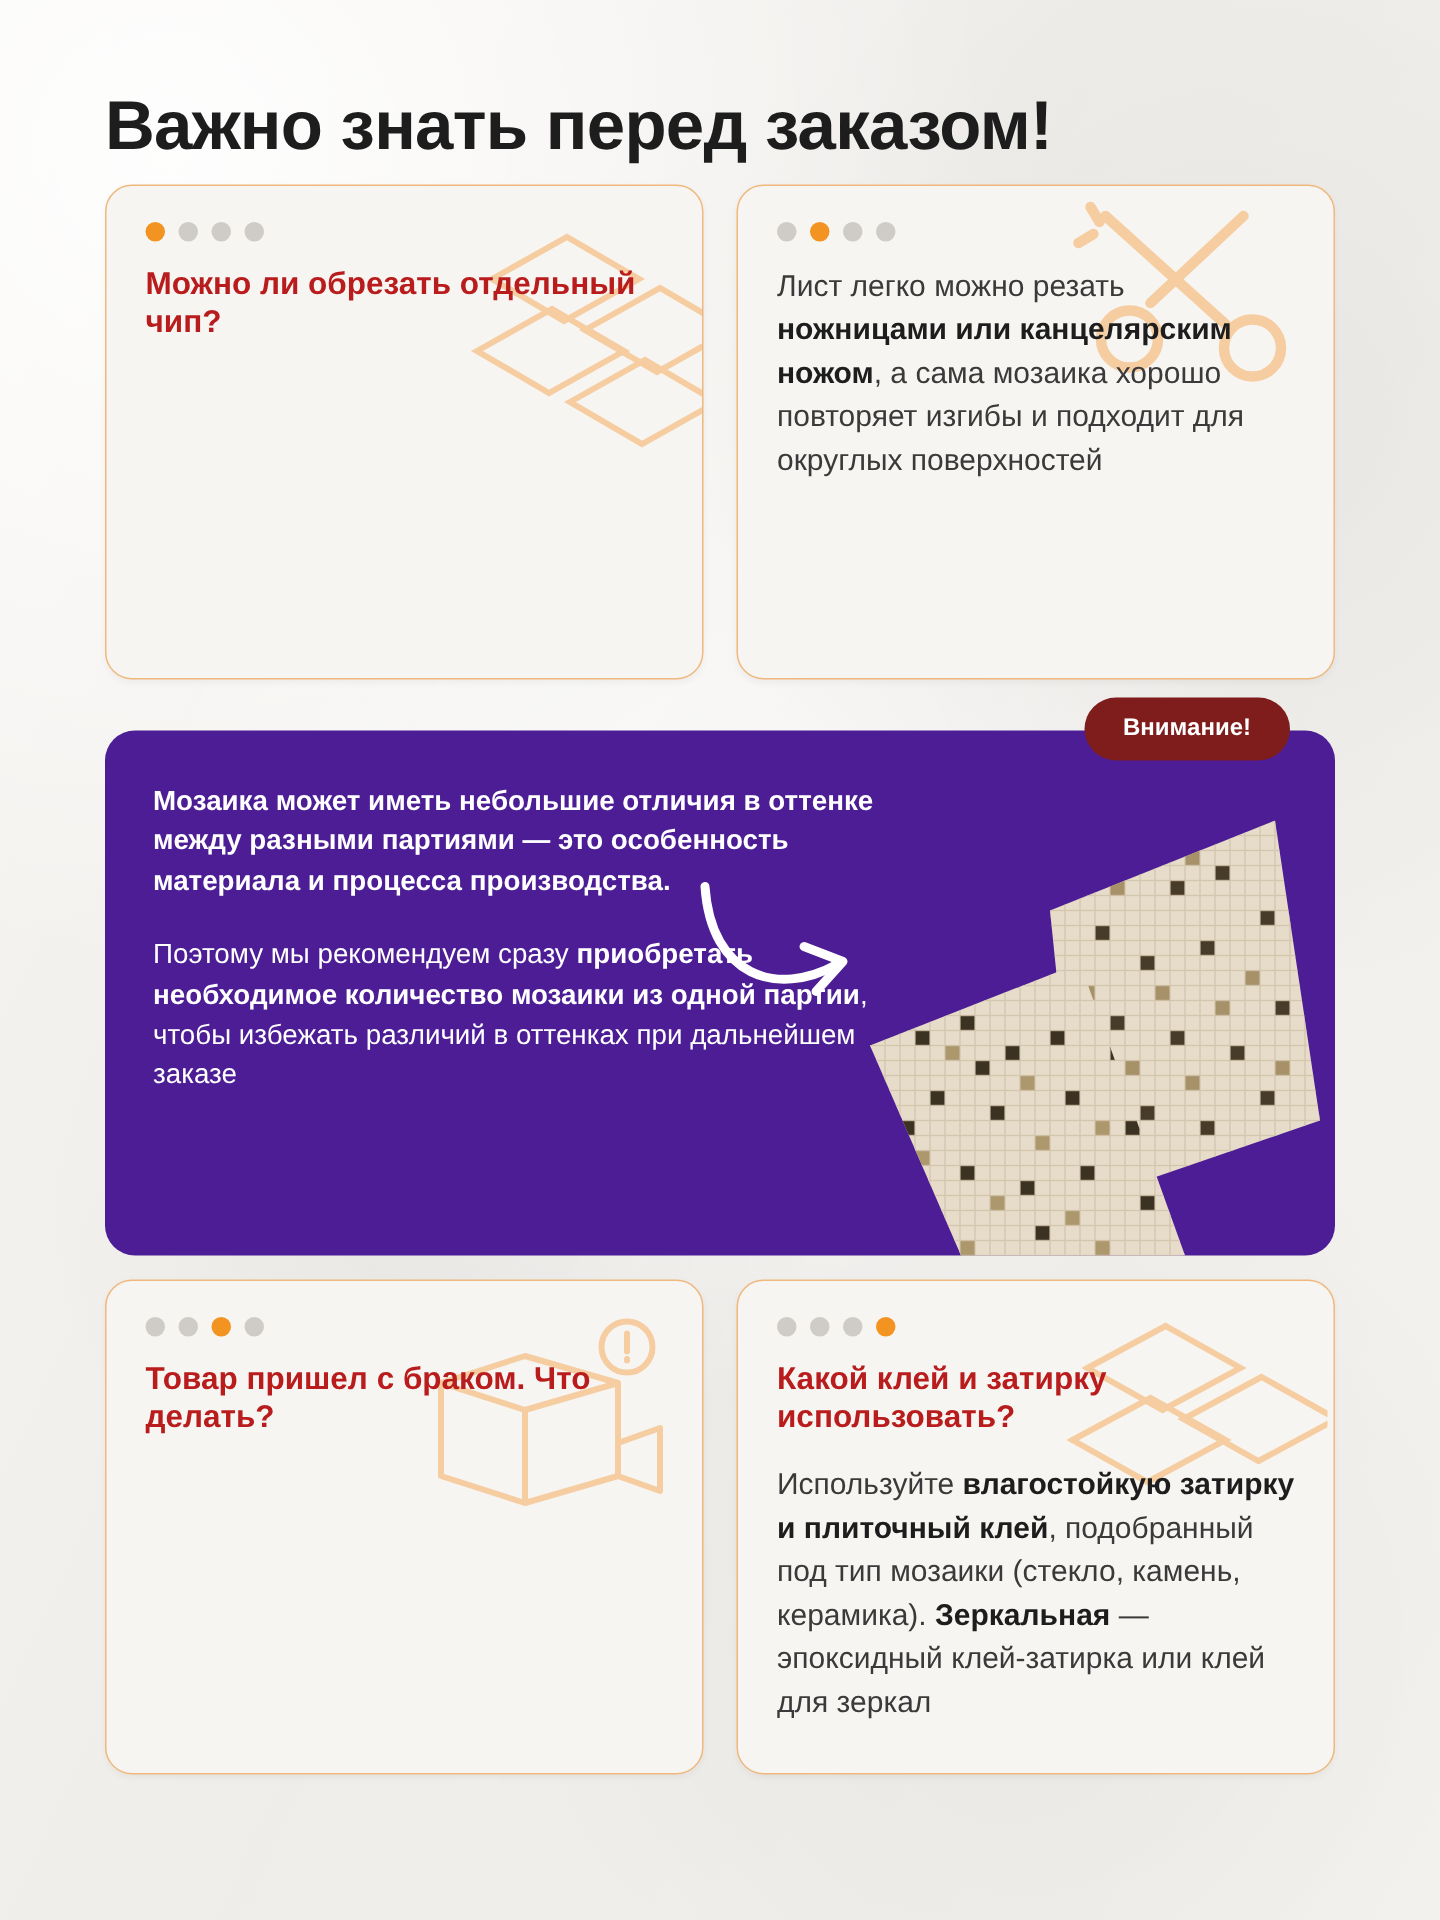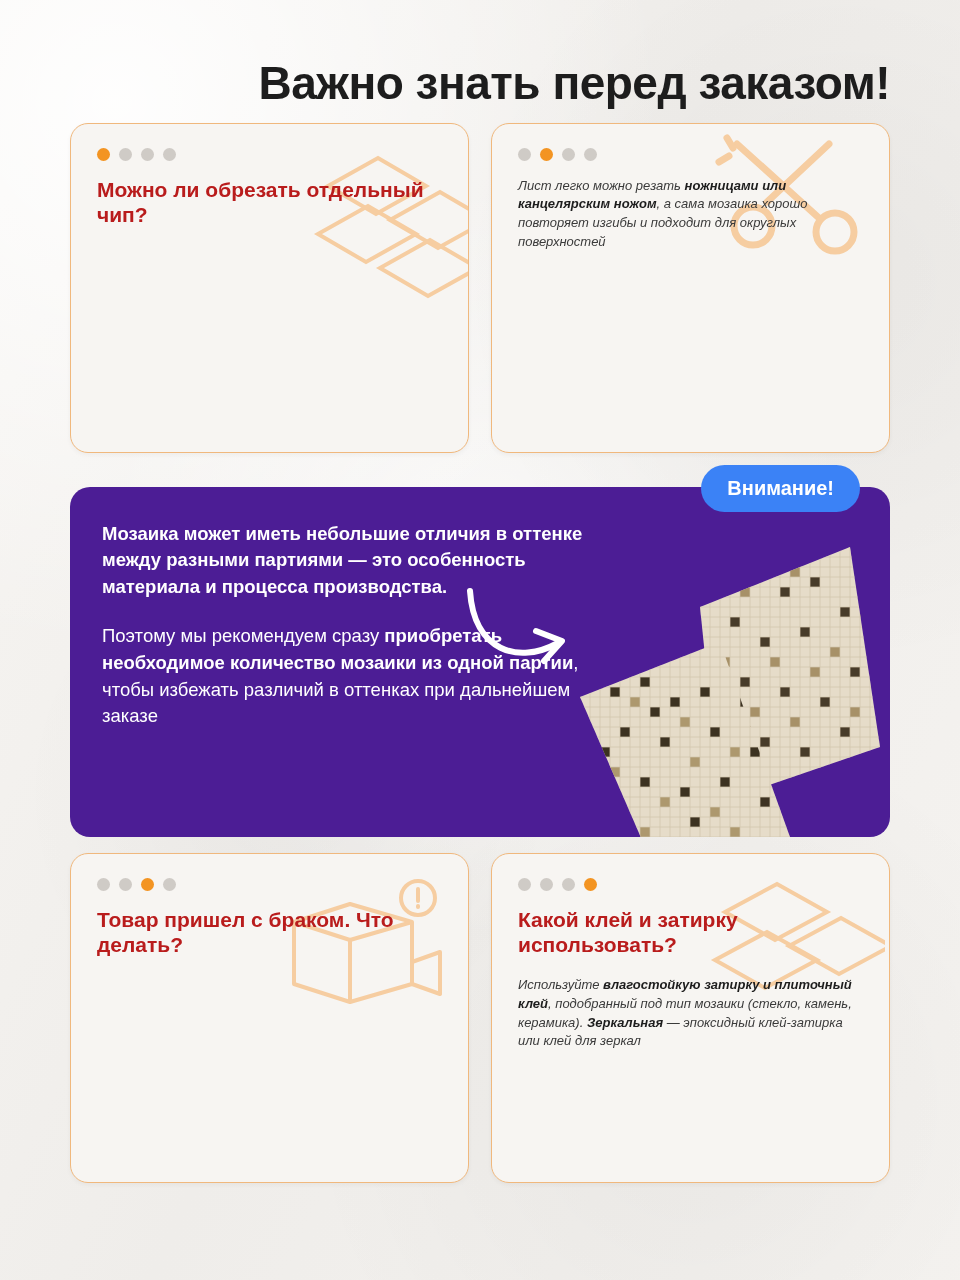--- a/index.html
+++ b/index.html
@@ -33,21 +33,21 @@
   .page {
     position: relative;
     z-index: 1;
     width: 960px;
     height: 1280px;
     padding: 0 70px;
   }
 
   
   .title {
-    text-align: right;
+    text-align: left;
     font-size: 46px;
     font-weight: bold;
     color: #1d1d1d;
     letter-spacing: -0.5px;
     padding-top: 58px;
     padding-bottom: 14px;
     line-height: 1.1;
   }
 
   
@@ -87,24 +87,23 @@
     font-size: 21px;
     font-weight: bold;
     color: #b91c1c;
     line-height: 1.22;
     margin-bottom: 18px;
   }
 
   .card p {
     position: relative;
     z-index: 2;
-    font-size: 13px;
+    font-size: 20px;
     line-height: 1.45;
     color: #3a3a3a;
-    font-style: italic;
   }
   .card p b { color: #1d1d1d; font-weight: bold; }
 
   .card-art {
     position: absolute;
     z-index: 1;
     pointer-events: none;
   }
 
   
@@ -134,23 +133,23 @@
     z-index: 3;
   }
   .banner p.lead { font-weight: bold; }
   .banner p b { font-weight: bold; }
   .banner p + p { margin-top: 22px; }
 
   .attention-badge {
     position: absolute;
     right: 30px;
     top: -22px;
-    background: #3b82f6;
+    background: #7f1d1d;
     color: #ffffff;
-    font-size: 20px;
+    font-size: 16px;
     font-weight: bold;
     padding: 12px 26px;
     border-radius: 24px;
     z-index: 6;
     white-space: nowrap;
   }
 
   .banner-art {
     position: absolute;
     right: 10px;

